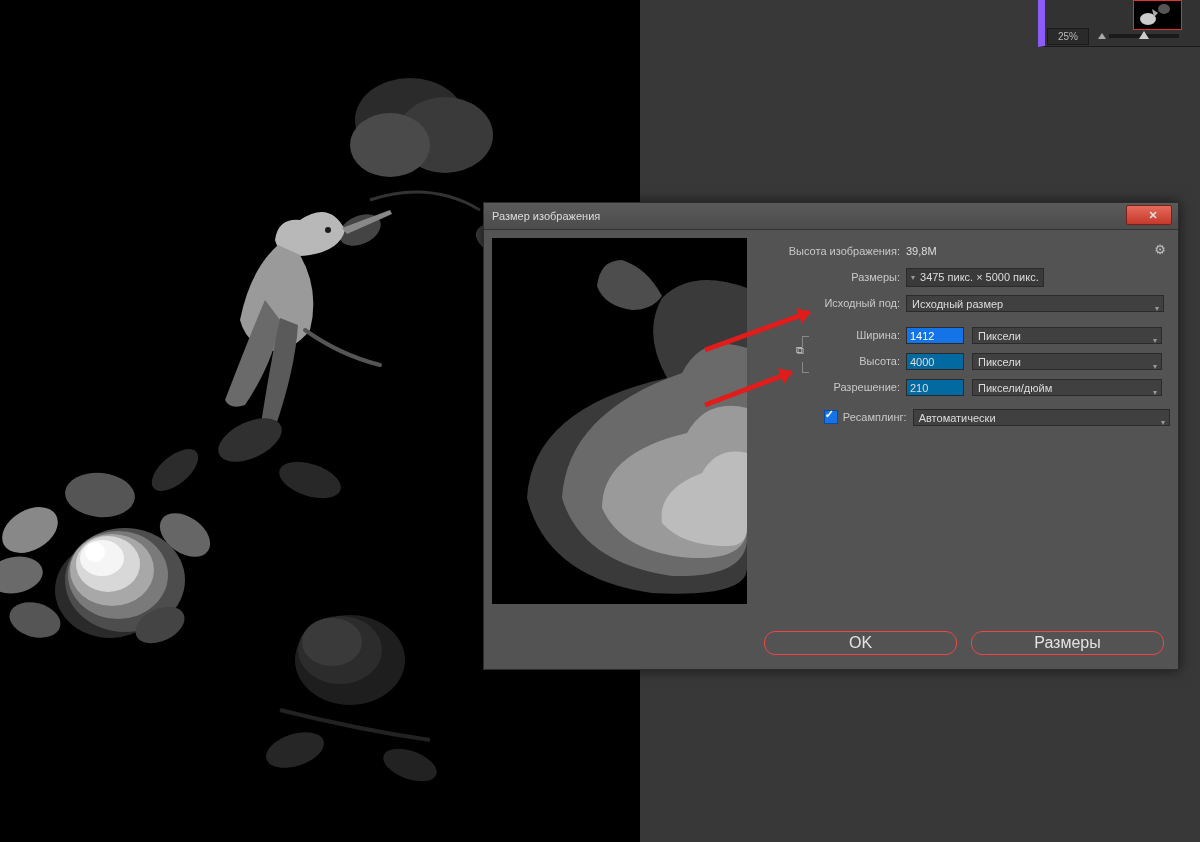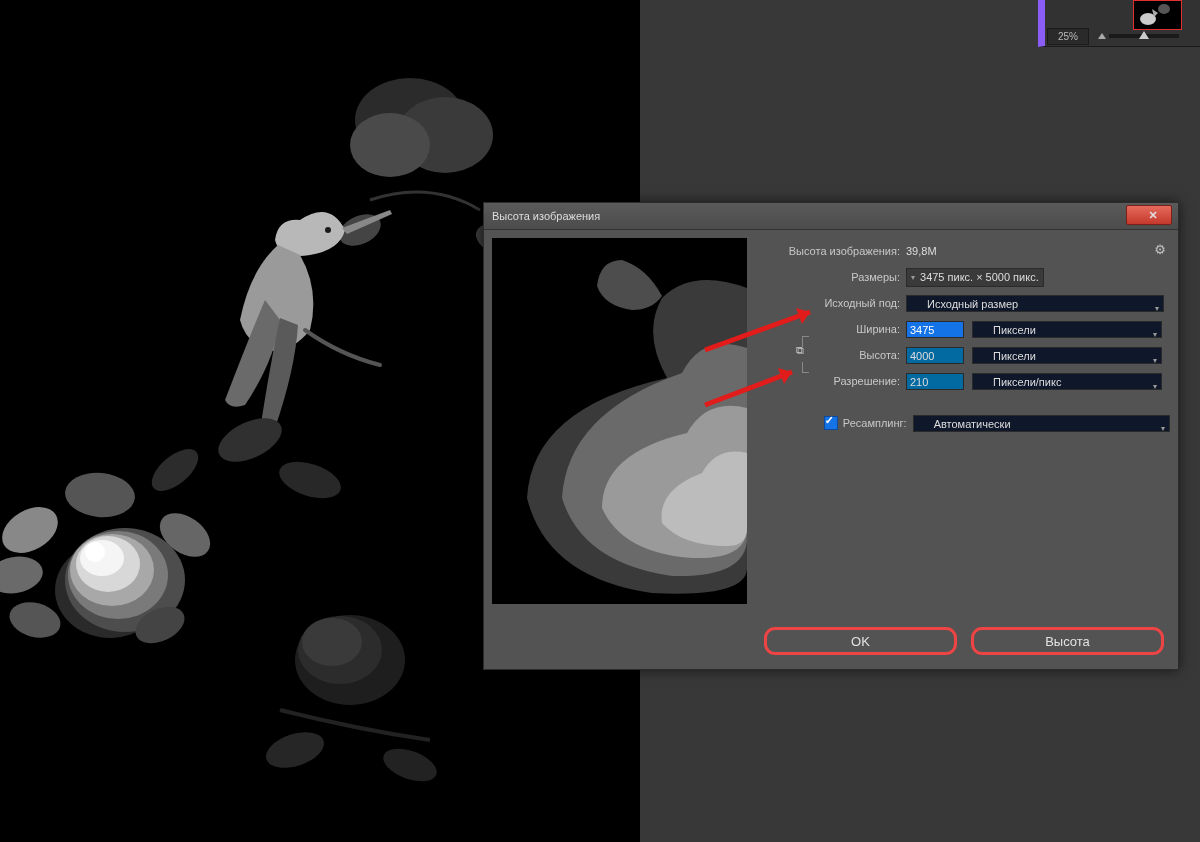--- a/index.html
+++ b/index.html
@@ -20,33 +20,33 @@
 .close-btn{position:absolute;right:6px;top:2px;width:44px;height:18px;background:linear-gradient(#e56a5c,#c5392b);border:1px solid #7a2018;border-radius:2px;display:flex;align-items:center;justify-content:center;color:#fff;font-size:11px;font-weight:bold;font-family:Arial}
 .dlg-body{position:absolute;left:8px;top:35px;right:8px;bottom:58px}
 .preview{position:absolute;left:0;top:0;width:255px;height:366px;background:#000}
 .fields{position:absolute;left:270px;top:0;right:0}
 .row{display:flex;align-items:center;height:26px;margin-bottom:0}
 .lbl{text-align:right;padding-right:6px;color:#c8c8c8;white-space:nowrap}
 .lbl.w1{width:138px}
 .static-val{color:#ddd}
 .dimbox{background:#3a3a3a;border:1px solid #2a2a2a;padding:0 4px;height:17px;line-height:17px;color:#ddd;display:flex;align-items:center;gap:3px;font-size:11px}
 .dimbox .chev{font-size:8px;color:#999;margin-right:2px}
-.sel{background:#0f172a;border:1px solid #2a2a2a;height:17px;line-height:17px;color:#ddd;font-size:11px;padding:0 20px;position:relative;box-sizing:border-box}
+.sel{background:#404040;border:1px solid #2a2a2a;height:17px;line-height:17px;color:#ddd;font-size:11px;padding:0 5px;position:relative;box-sizing:border-box}
 .sel .chev{position:absolute;right:4px;top:4px;font-size:8px;color:#999}
 .inp{background:#0369a1;border:1px solid #2a2a2a;height:17px;line-height:17px;color:#ddd;width:58px;padding:0 3px;box-sizing:border-box;font-size:11px}
 .inp.sel-blue{background:#1473e6;color:#fff}
 .gear{position:absolute;right:4px;top:4px;color:#c0c0c0;font-size:13px}
 .link-ico{position:absolute;left:304px;top:106px;color:#ccc;font-size:11px}
 .link-brk{position:absolute;border-left:1px solid #888;width:6px;height:10px;border-top:1px solid #888}
 #br1{left:310px;top:98px}
 #br2{left:310px;top:124px;border-top:none;border-bottom:1px solid #888}
 .cb{width:12px;height:12px;background:#1473e6;border:1px solid #0d4a9e;position:relative;margin-right:5px}
 .cb::after{content:"✓";position:absolute;left:0;top:-3px;color:#fff;font-size:11px;font-weight:bold}
 .btns{position:absolute;left:280px;bottom:14px;right:14px;display:flex;gap:14px}
-.btn{flex:1;height:22px;border:3px solid #ef4444;background:#535353;border-radius:11px;display:flex;align-items:center;justify-content:center;color:#e2e2e2;font-size:13px}
+.btn{flex:1;height:22px;border:1px solid #ef4444;background:#535353;border-radius:11px;display:flex;align-items:center;justify-content:center;color:#e2e2e2;font-size:16px}
 .arrow{position:absolute;pointer-events:none}
 </style>
 </head>
 <body>
 
 <div class="canvas-area">
 <svg width="640" height="842" viewBox="0 0 640 842">
   <rect width="640" height="842" fill="#000"></rect>
 
   <g transform="translate(350,80)">
@@ -113,21 +113,21 @@
     <div class="zoom-val">25%</div>
     <div class="zoom-tri"></div>
     <div class="zoom-bar">
         <div class="zoom-handle"></div>
       </div>
   </div>
 </div>
 
 <div class="dlg">
   <div class="dlg-title">
-    <span>Высота изображения</span>
+    <span>Размер изображения</span>
     <div class="close-btn">
         <span>✕</span>
       </div>
   </div>
 
   <div class="dlg-body">
 
     <div class="preview">
       <svg width="255" height="366" viewBox="0 0 255 366">
         <rect width="255" height="366" fill="#000"></rect>
@@ -157,65 +157,65 @@
         </div>
       </div>
 
       <div class="row">
         <div class="lbl w1">Исходный под:</div>
         <div class="sel" style="width:258px">
           <span>Исходный размер</span><span class="chev">▾</span>
         </div>
       </div>
 
-      <div class="row" style="">
+      <div class="row" style="margin-top:6px">
         <div class="lbl w1">Ширина:</div>
-        <div class="inp sel-blue">3475</div>
+        <div class="inp sel-blue">1412</div>
         <div style="width:8px"></div>
         <div class="sel" style="width:190px">
           <span>Пиксели</span><span class="chev">▾</span>
         </div>
       </div>
 
       <div class="row">
         <div class="lbl w1">Высота:</div>
         <div class="inp">4000</div>
         <div style="width:8px"></div>
         <div class="sel" style="width:190px">
           <span>Пиксели</span><span class="chev">▾</span>
         </div>
       </div>
 
       <div class="row">
         <div class="lbl w1">Разрешение:</div>
         <div class="inp">210</div>
         <div style="width:8px"></div>
         <div class="sel" style="width:190px">
-          <span>Пиксели/пикс</span><span class="chev">▾</span>
-        </div>
-      </div>
-
-      <div class="row" style="margin-top:16px">
+          <span>Пиксели/дюйм</span><span class="chev">▾</span>
+        </div>
+      </div>
+
+      <div class="row" style="margin-top:4px">
         <div class="lbl" style="width:56px"></div>
         <div class="cb"></div>
         <div class="lbl" style="padding-right:6px">Ресамплинг:</div>
         <div class="sel" style="width:258px">
           <span>Автоматически</span><span class="chev">▾</span>
         </div>
       </div>
     </div>
 
     <div class="link-brk" id="br1"></div>
     <div class="link-ico">⧉</div>
     <div class="link-brk" id="br2"></div>
   </div>
 
   <div class="btns">
     <div class="btn">OK</div>
-    <div class="btn">Высота</div>
+    <div class="btn">Размеры</div>
   </div>
 </div>
 
 <svg class="arrow" style="left:700px;top:300px;width:130px;height:55px">
   <line x1="5" y1="50" x2="110" y2="12" stroke="#e21b1b" stroke-width="5"></line>
   <polygon points="110,12 96,8 102,24" fill="#e21b1b"></polygon>
 </svg>
 <svg class="arrow" style="left:700px;top:360px;width:110px;height:50px">
   <line x1="5" y1="45" x2="92" y2="12" stroke="#e21b1b" stroke-width="5"></line>
   <polygon points="92,12 78,8 84,24" fill="#e21b1b"></polygon>

